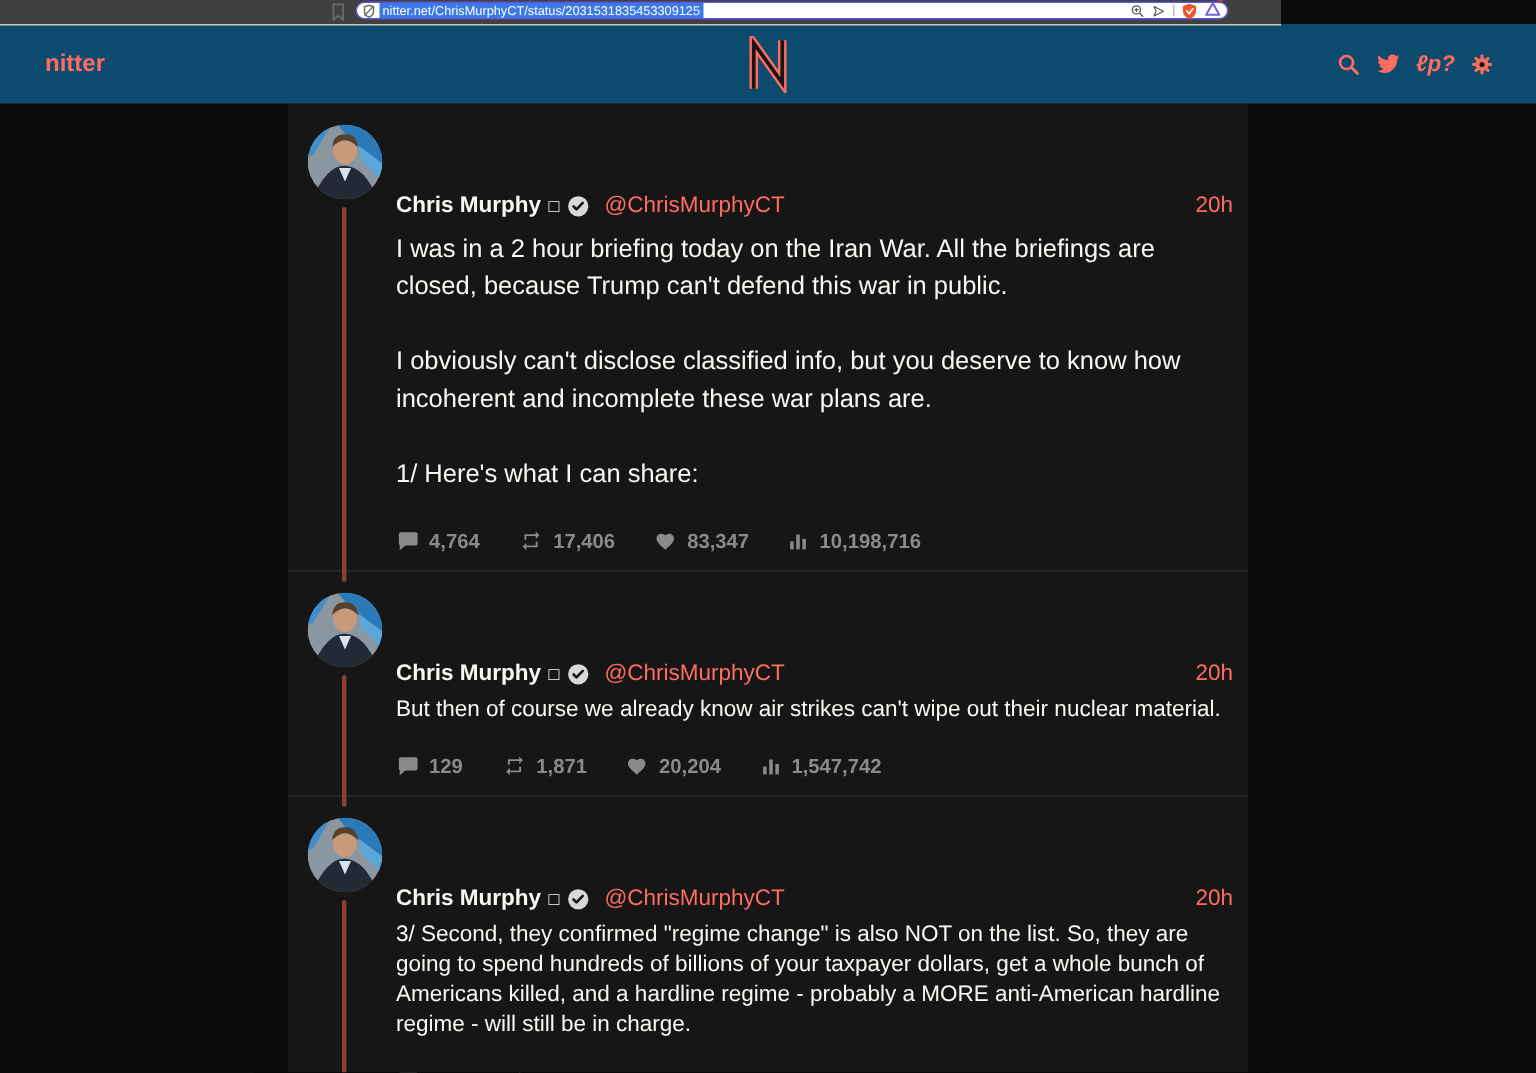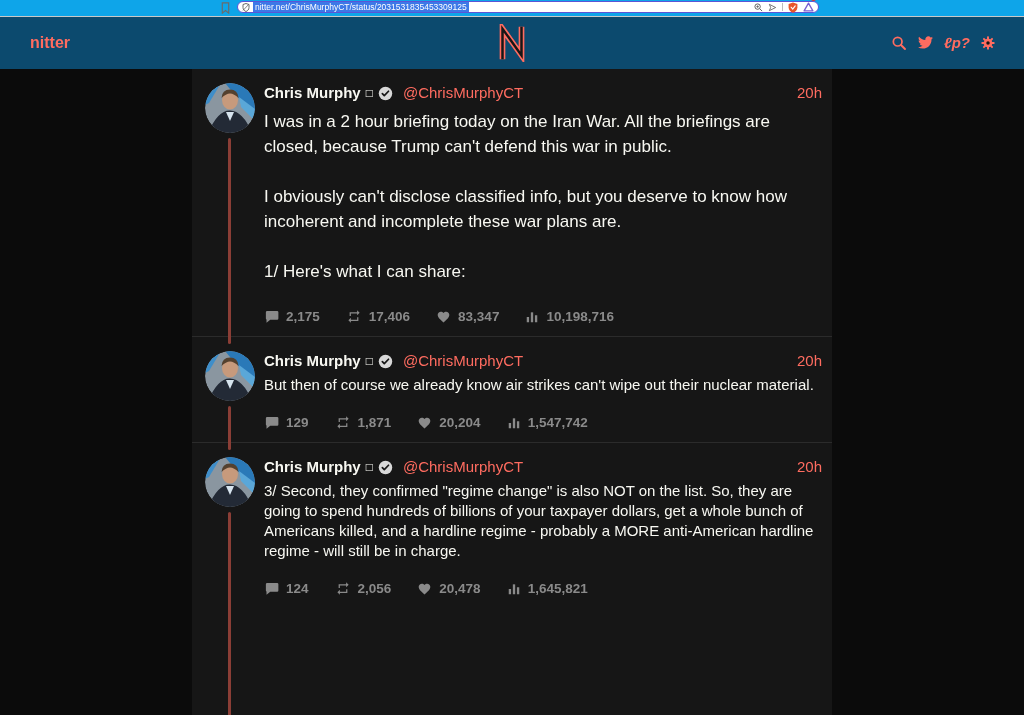--- a/index.html
+++ b/index.html
@@ -1,21 +1,21 @@
 <!DOCTYPE html>
 <html><head>
 <meta charset="utf-8">
 <style>
   html,body{margin:0;padding:0;background:#000;}
   .stage{position:relative;width:1024px;height:715px;overflow:hidden;
          font-family:"Liberation Sans",sans-serif;background:#0b0b0b;}
 
   
-  .browser-bar{position:absolute;top:0;left:0;width:1024px;height:16px;
-               background:#0ea5e9;border-bottom:1px solid #c9c9c9;z-index:30;text-align:right;}
+  .browser-bar{position:absolute;top:0;left:0;width:854px;height:16px;
+               background:#404040;border-bottom:1px solid #c9c9c9;z-index:30;text-align:right;}
   .bm-icon{position:absolute;left:221px;top:2px;}
   .url-pill{position:absolute;left:237px;top:1px;width:582px;height:12px;
             border:1.6px solid #5b55d6;border-radius:7px;background:#fff;
             display:flex;align-items:center;padding:0 4px;box-sizing:border-box;}
   .url-text{font-size:8.5px;line-height:10px;color:#fff;background:#3d78e7;
             padding:0 2px;white-space:nowrap;overflow:hidden;}
   .pill-right{margin-left:auto;display:flex;align-items:center;gap:5px;}
   .pill-div{width:1px;height:8px;background:#bbb;}
 
   
@@ -30,21 +30,21 @@
   .page{position:absolute;top:69px;left:0;width:1024px;height:646px;background:#0b0b0b;}
   .column{margin-left:192px;width:640px;min-height:646px;background:#161616;box-sizing:border-box;}
 
   .tweet{position:relative;padding:14px 10px 12px 72px;border-bottom:1px solid #2b2b2b;box-sizing:border-box;}
   .tweet::before{content:"";position:absolute;left:36px;top:69px;bottom:-8px;width:3px;
                  background:#8b3e36;border-radius:2px;}
   .tweet:last-child{border-bottom:none;}
   .tweet:last-child::before{bottom:-200px;}
   .avatar{position:absolute;left:13px;top:14px;width:50px;height:50px;border-radius:50%;}
 
-  .trow{display:flex;align-items:center;gap:5px;line-height:20px;}
+  .trow{display:flex;align-items:center;gap:5px;line-height:20px;margin-top:44px;}
   .tname{color:#f8f8f2;font-weight:bold;font-size:15px;}
   .tofu{color:#f8f8f2;font-size:12px;}
   .thandle{color:#ff6c60;font-size:15px;margin-left:5px;text-decoration:none;}
   .ttime{margin-left:auto;color:#ff6c60;font-size:15px;}
 
   .tbody{margin-top:6px;color:#f8f8f2;}
   .tweet.main .tbody p{font-size:17px;line-height:25px;margin:0 0 25px 0;}
   .tweet.reply .tbody{margin-top:4px;}
   .tweet.reply .tbody p{font-size:15px;line-height:20px;margin:0 0 20px 0;}
   .tbody p:last-child{margin-bottom:0;}
@@ -184,21 +184,21 @@
     <div class="tbody">
             <p>I was in a 2 hour briefing today on the Iran War. All the briefings are closed, because Trump can't defend this war in public.</p>
             <p>I obviously can't disclose classified info, but you deserve to know how incoherent and incomplete these war plans are.</p>
             <p>1/ Here's what I can share:</p>
           </div>
     <div class="tstats">
       <span class="stat">
         <svg width="15" height="15" viewBox="0 0 24 24" fill="currentColor">
                 <use href="#i-comment"></use>
               </svg>
-        <span>2,175</span>
+        <span>4,764</span>
       </span>
       <span class="stat">
         <svg width="16" height="15" viewBox="0 0 24 24" fill="currentColor">
                 <use href="#i-retweet"></use>
               </svg>
         <span>17,406</span>
       </span>
       <span class="stat">
         <svg width="15" height="14" viewBox="0 0 24 24" fill="currentColor">
                 <use href="#i-heart"></use>

